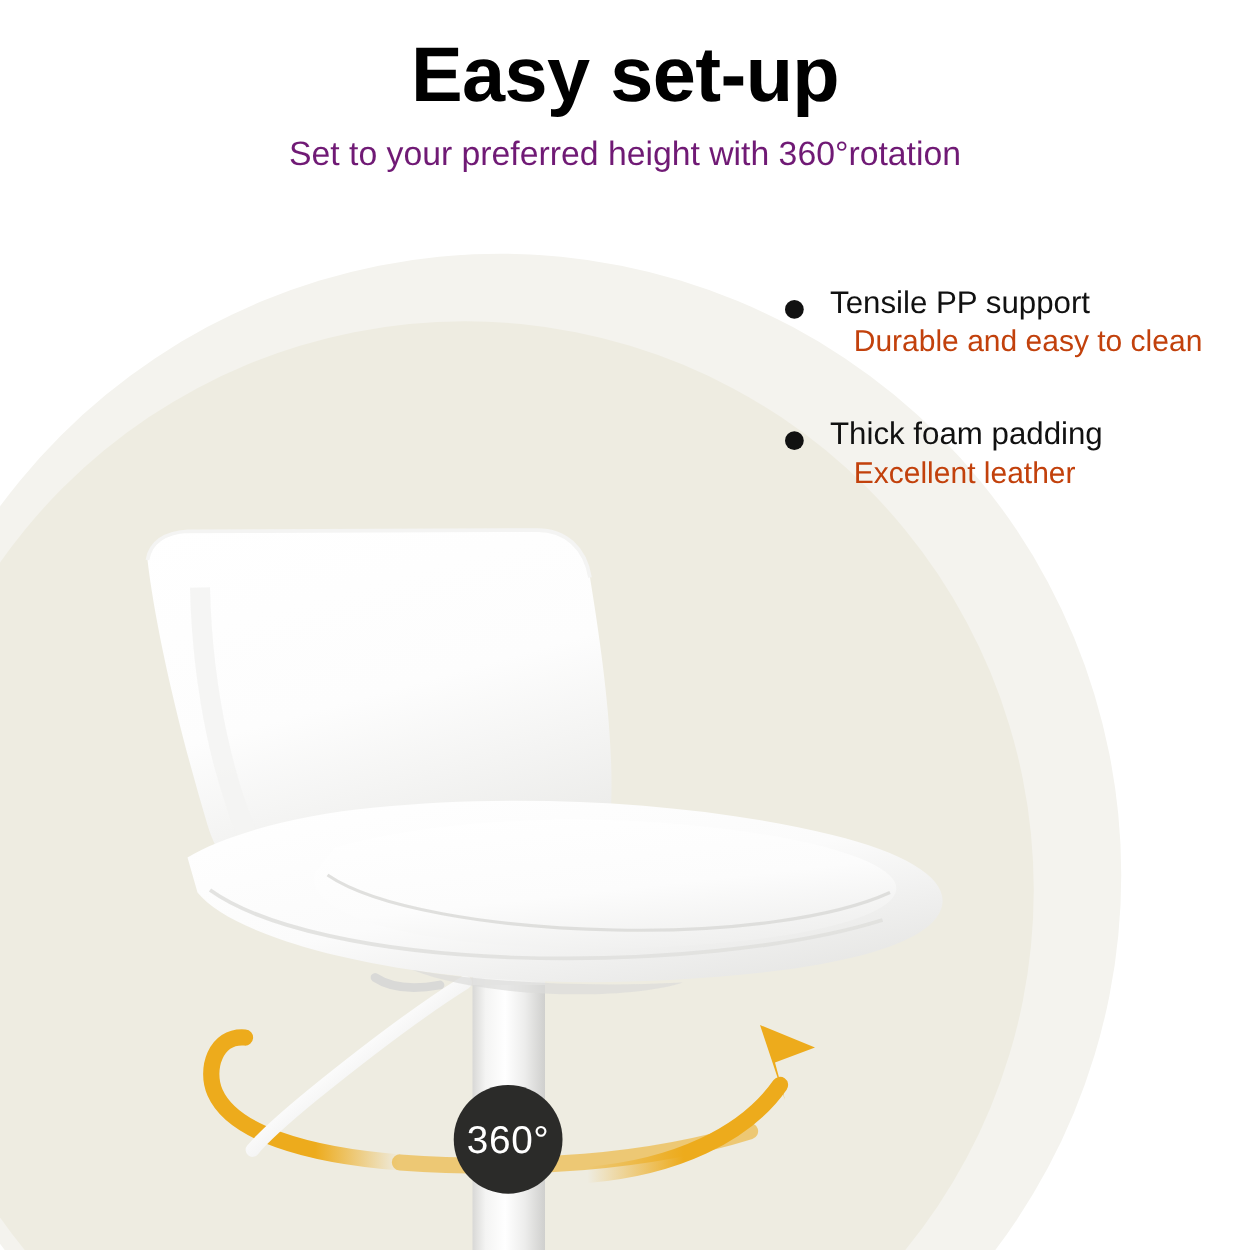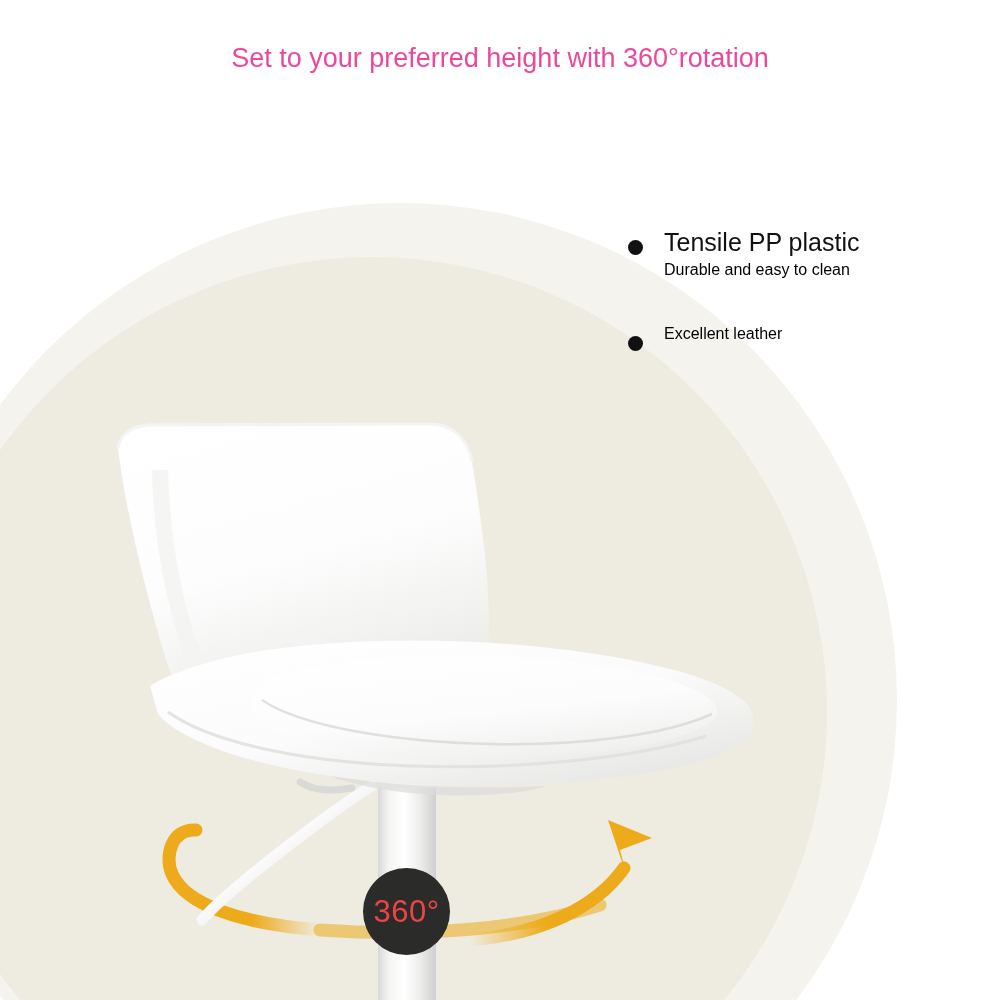--- a/index.html
+++ b/index.html
@@ -36,21 +36,21 @@
     font-weight: 700;
     letter-spacing: -0.5px;
     color: #000000;
     line-height: 1.05;
     margin: 0;
   }
   #subheadline {
     margin: 14px 0 0 0;
     font-size: 27px;
     font-weight: 400;
-    color: #ec4899;
+    color: #701a75;
     line-height: 1.2;
   }
   
   #feature-list {
     position: absolute;
     left: 620px;
     top: 228px;
     width: 330px;
     z-index: 6;
   }
@@ -70,43 +70,44 @@
     background: #111111;
   }
   .feature-title {
     font-size: 25px;
     font-weight: 400;
     color: #111111;
     line-height: 1.18;
     white-space: nowrap;
   }
   .feature-sub {
-    font-size: 16px;
-    font-weight: 400;
-    color: #000000;
+    font-size: 24px;
+    font-weight: 400;
+    color: #c2410c;
     line-height: 1.2;
     margin-top: 2px;
     white-space: nowrap;
+    margin-left: 19px;
   }
   
   #badge-360 {
     position: absolute;
     left: 363px;
     top: 868px;
     width: 87px;
     height: 87px;
     border-radius: 50%;
     background: #2b2b29;
     z-index: 7;
     display: flex;
     align-items: center;
     justify-content: center;
   }
   #badge-360-label {
-    color: #ef4444;
+    color: #ffffff;
     font-size: 31px;
     font-weight: 400;
     letter-spacing: 0.5px;
     line-height: 1;
   }
 </style>
 </head>
 <body>
 
 <div id="page">
@@ -212,34 +213,36 @@
                C494,764 386,760 318,744
                C266,732 246,714 252,698 Z" fill="url(#gradCushion)"></path>
       <path d="M262,700 C300,726 392,742 492,744
                C586,746 668,734 712,714" fill="none" stroke="#d8d8d6" stroke-width="2.5" opacity="0.8"></path>
     </g>
 
     <path d="M330,776 C392,786 470,790 546,786 C506,800 392,800 330,776 Z" fill="#dcdcda" opacity="0.7"></path>
   </svg>
 
   <div id="header-block">
+    <h1 id="headline">Easy set-up</h1>
     <p id="subheadline">Set to your preferred height with 360°rotation</p>
   </div>
 
   <div id="feature-list">
 
     <div class="feature-item">
       <span class="feature-bullet"></span>
-      <div class="feature-title">Tensile PP plastic</div>
+      <div class="feature-title">Tensile PP support</div>
       <div class="feature-sub">Durable and easy to clean</div>
     </div>
 
 
     <div class="feature-item">
       <span class="feature-bullet"></span>
+      <div class="feature-title">Thick foam padding</div>
       <div class="feature-sub">Excellent leather</div>
     </div>
 
   </div>
 
   <div id="badge-360">
     <span id="badge-360-label">360°</span>
   </div>
 
 </div>

